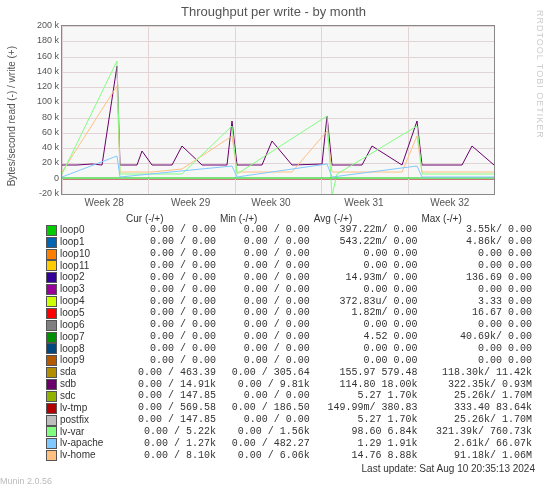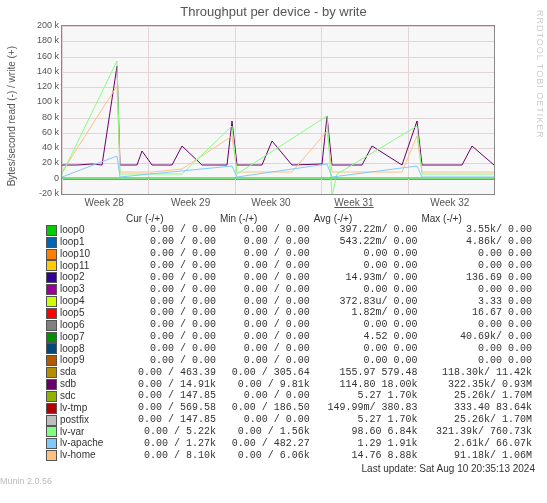--- a/index.html
+++ b/index.html
@@ -146,21 +146,21 @@
   position: absolute;
   left: 0;
   top: 0;
 }
 </style>
 </head>
 <body>
 
 <div class="container">
   <div class="watermark">RRDTOOL TOBI OETIKER</div>
-  <div class="title">Throughput per device - by write</div>
+  <div class="title">Throughput per write - by month</div>
 
   <div class="chart-wrap">
     <div class="ylabel">Bytes/second read (-) / write (+)</div>
     <div class="chart">
       <div id="yticks-container">
           <div class="ytick" style="top: 172px;">-20 k</div>
           <div class="ytick" style="top: 156.727px;">0</div>
           <div class="ytick" style="top: 141.455px;">20 k</div>
           <div class="ytick" style="top: 126.182px;">40 k</div>
           <div class="ytick" style="top: 110.909px;">60 k</div>
@@ -202,21 +202,21 @@
 
           <polyline points="0,152 432,152" stroke="#00cc00" stroke-width="1" fill="none"></polyline>
 
           <polyline points="0,151 55,130 58,151 170,140 175,151 265,138 270,151 355,140 360,151 432,151" stroke="#80c9ff" stroke-width="1" fill="none"></polyline>
         </svg>
       </div>
       <div id="xticks-container">
           <div class="xtick" style="left: 81.2px;">Week 28</div>
           <div class="xtick" style="left: 167.6px;">Week 29</div>
           <div class="xtick" style="left: 248px;">Week 30</div>
-          <div class="xtick" style="left: 331px; text-decoration: underline;">Week 31</div>
+          <div class="xtick" style="left: 341px;">Week 31</div>
           <div class="xtick" style="left: 426.8px;">Week 32</div>
         </div>
     </div>
   </div>
 
   <table class="legend-table">
     <thead>
       <tr>
         <th class="name-col"></th>
         <th>Cur (-/+)</th>

